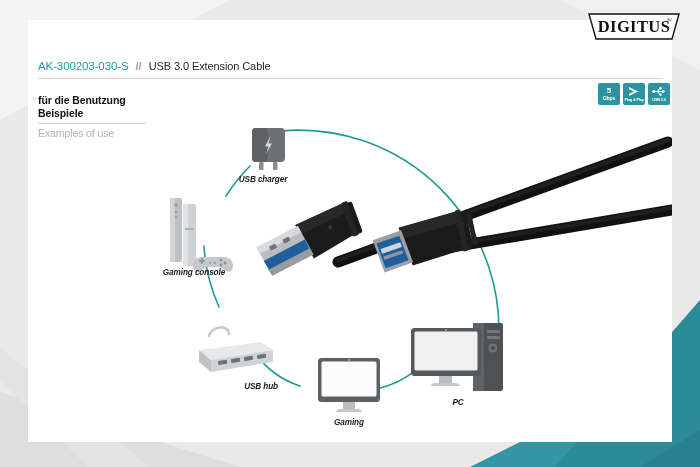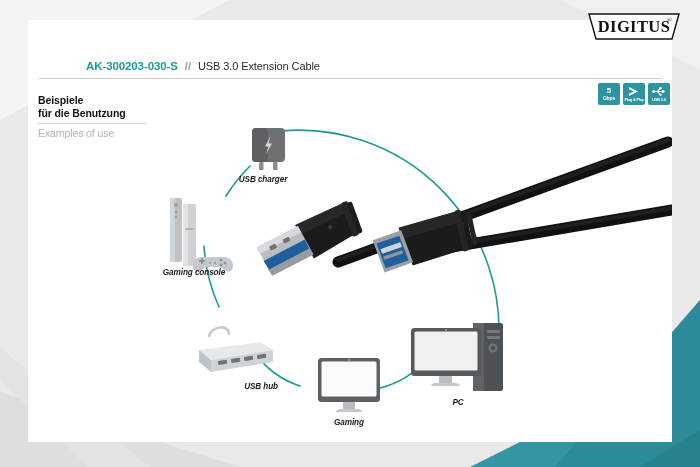--- a/index.html
+++ b/index.html
@@ -68,24 +68,23 @@
     left: 38px;
     top: 60px;
     z-index: 12;
     display: flex;
     align-items: baseline;
     gap: 7px;
     white-space: nowrap;
   }
   .sku {
     font-size: 11.5px;
-    font-weight: bold;
+    font-weight: normal;
     color: #1d9a96;
     letter-spacing: -0.1px;
-    margin-left: 48px;
   }
   .sep {
     font-size: 11px;
     font-weight: bold;
     color: #9b9b9b;
   }
   .prod-name {
     font-size: 11px;
     color: #2a2a2a;
     letter-spacing: -0.1px;
@@ -245,22 +244,22 @@
         <circle cx="9.4" cy="2.3" r="1.2" fill="#ffffff"></circle>
         <rect x="8.4" y="7.6" width="2.1" height="2.1" fill="#ffffff"></rect>
         <polygon points="11.4,3.6 14.2,5.5 11.4,7.4" fill="#ffffff"></polygon>
       </svg>
       <div class="badge-bottom tiny">USB 3.0</div>
     </div>
 
   </div>
 
   <div class="heading-block">
+    <div class="heading-de">für die Benutzung</div>
     <div class="heading-de">Beispiele</div>
-    <div class="heading-de">für die Benutzung</div>
     <div class="heading-rule"></div>
     <div class="heading-en">Examples of use</div>
   </div>
 
   <div class="diagram">
     <svg width="644" height="422" viewBox="0 0 644 422">
 
       <g>
         <path d="M 198,176 A 170 170 0 0 1 222,146" fill="none" stroke="#1d9a96" stroke-width="1.6" stroke-linecap="round"></path>
         <path d="M 176,226 A 175 175 0 0 0 191,287" fill="none" stroke="#1d9a96" stroke-width="1.6" stroke-linecap="round"></path>

